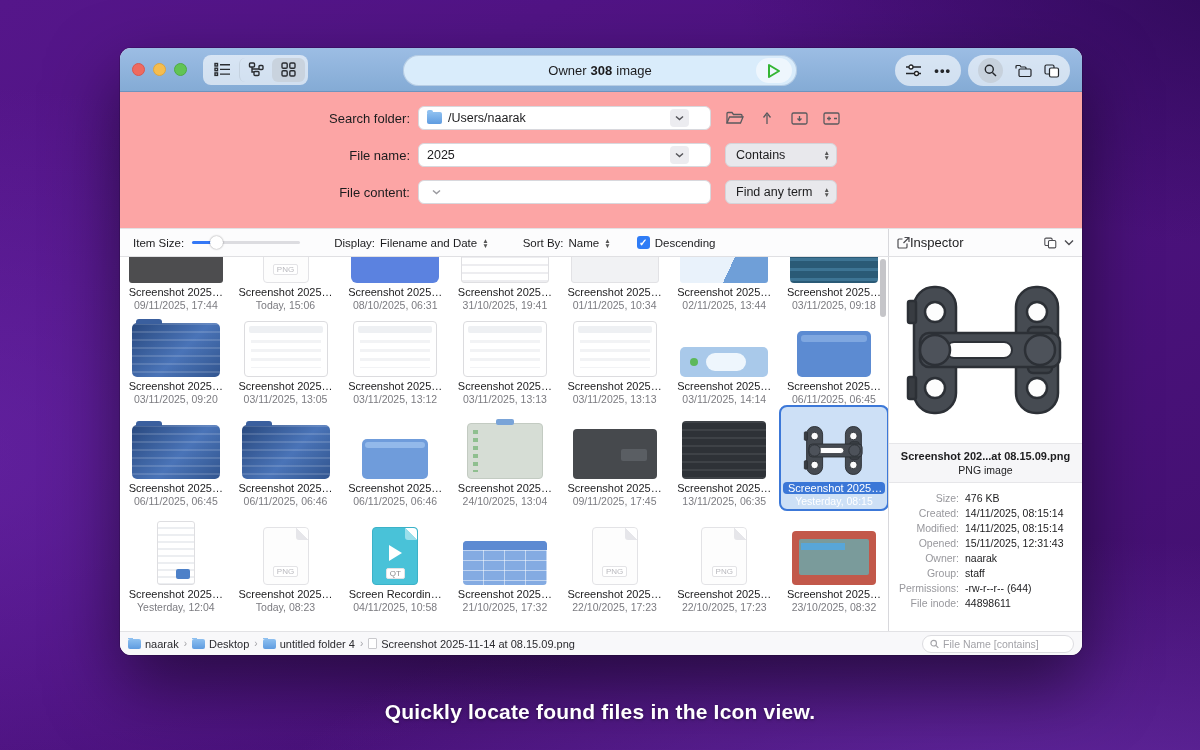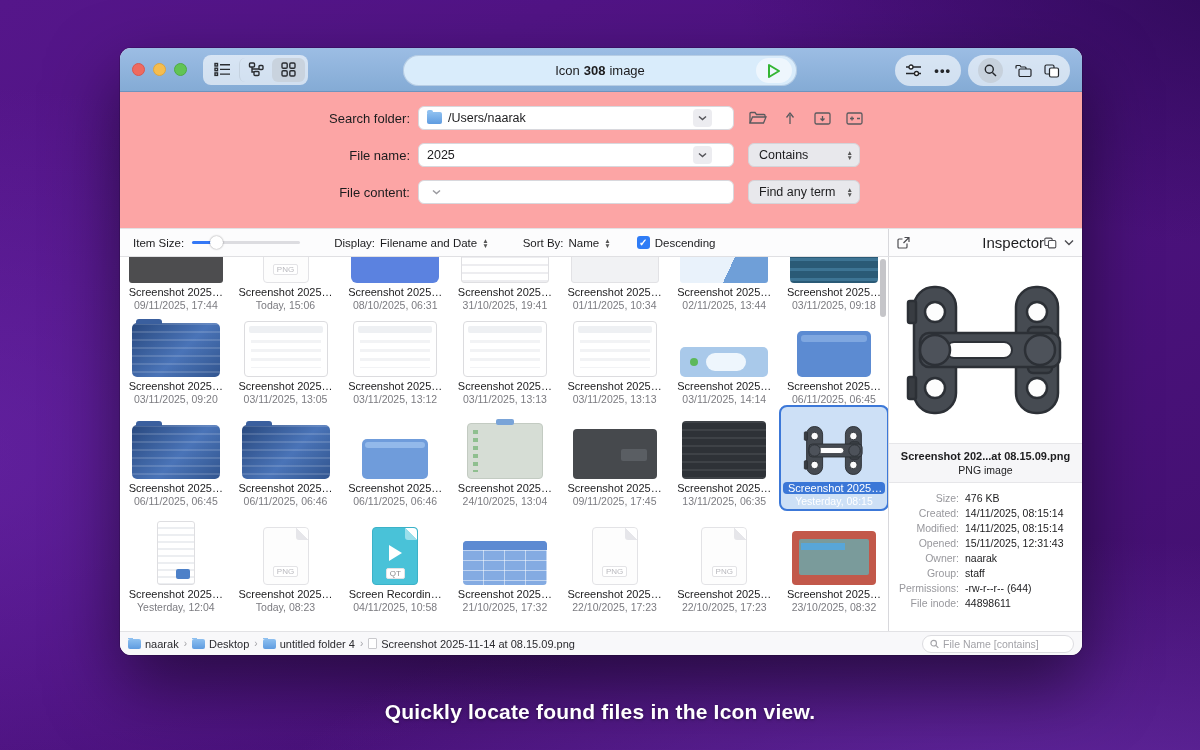--- a/index.html
+++ b/index.html
@@ -61,21 +61,21 @@
     display:flex; align-items:center; padding:0 10px; gap:12px; color:#23262a;
   }
   .circle-sel { background:#c7d1dc; border-radius:50%; width:25px; height:25px;
     display:flex; align-items:center; justify-content:center; }
   .dots { font-weight:700; font-size:13px; letter-spacing:1px; color:#23262a; }
   
   .formarea { flex:0 0 137px; background:#fca5a5; padding:14px 0 0 0; border-bottom:1px solid #e2e2e5; }
   .frow { display:flex; align-items:center; height:24px; margin-bottom:13px; }
   .flabel { width:298px; text-align:right; font-size:13px; color:#1c1c1e; padding-right:8px; }
   .combo {
-    width:316px; height:24px; background:#fff; border:1px solid #d8d8dd; border-radius:6px;
+    width:293px; height:24px; background:#fff; border:1px solid #d8d8dd; border-radius:6px;
     display:flex; align-items:center; padding:0 21px 0 8px; position:relative; font-size:12.5px;
   }
   .combo .val { flex:1; color:#1c1c1e; white-space:nowrap; overflow:hidden; }
   .combo input { flex:1; border:none; outline:none; font-size:12.5px; font-family:inherit;
     color:#1c1c1e; background:transparent; }
   .combo input::placeholder { color:#a9a9ae; }
   .chev-btn { width:19px; height:18px; background:#ececf0; border-radius:4px;
     display:flex; align-items:center; justify-content:center; color:#555; }
   .select {
     margin-left:14px; width:112px; height:24px; background:#e8e8ec; border:1px solid #d4d4d9;
@@ -95,21 +95,21 @@
   .ctrl-left { flex:1; display:flex; align-items:center; padding-left:13px; }
   .slider { width:108px; height:3px; background:#dcdce0; border-radius:2px; position:relative; margin-left:8px; }
   .slider .fill { position:absolute; left:0; top:0; height:3px; width:22px; background:#3478f6; border-radius:2px; }
   .slider .knob { position:absolute; left:18px; top:-5px; width:13px; height:13px; background:#fff;
     border-radius:50%; box-shadow:0 0 2px rgba(0,0,0,.45); }
   .ctrl-item { margin-left:34px; display:flex; align-items:center; gap:5px; }
   .checkbox { width:13px; height:13px; background:#2f7cf6; border-radius:3px; color:#fff;
     font-size:10px; display:flex; align-items:center; justify-content:center; font-weight:700; }
   .insp-head { flex:0 0 194px; border-left:1px solid #d8d8dc; height:100%;
     display:flex; align-items:center; padding:0 8px; color:#3c3c40; }
-  .insp-head .title { flex:1; text-align:right; font-size:15px; color:#1c1c1e; }
+  .insp-head .title { flex:1; text-align:left; font-size:13px; color:#1c1c1e; }
   
   .content { flex:1; display:flex; min-height:0; }
   .gridwrap { width:768px; position:relative; overflow:hidden; background:#fff; }
   .scrollbar { position:absolute; right:2px; top:2px; width:6px; height:58px;
     background:#c5c5c9; border-radius:3px; }
   .grid { display:grid; grid-template-columns:repeat(7,109.7px); padding:0 0 0 1px; }
   .cell { display:flex; flex-direction:column; align-items:center; padding:0 4px; border-radius:8px; }
   .thumbwrap { display:flex; align-items:flex-end; justify-content:center; overflow:hidden; width:100%; }
   .cell.r1 .thumbwrap{ height:26px; margin-bottom:3px;}
   .cell.r2 .thumbwrap{ height:58px; margin-top:8px; margin-bottom:3px;}
@@ -253,21 +253,21 @@
         <svg width="15" height="15" viewBox="0 0 15 15" fill="none" stroke="#2a2d31" stroke-width="1.4">
           <rect x="1" y="1" width="5.2" height="5.2" rx="1.2"></rect>
             <rect x="8.8" y="1" width="5.2" height="5.2" rx="1.2"></rect>
           <rect x="1" y="8.8" width="5.2" height="5.2" rx="1.2"></rect>
             <rect x="8.8" y="8.8" width="5.2" height="5.2" rx="1.2"></rect>
         </svg>
       </span>
     </div>
 
     <div class="searchpill">
-      <span>Icon</span>
+      <span>Owner</span>
       <b>308</b>
       <span>image</span>
       <span class="playbtn">
         <svg width="14" height="16" viewBox="0 0 14 16" fill="none" stroke="#35b534" stroke-width="2" stroke-linejoin="round">
           <path d="M2 2 L12 8 L2 14 Z"></path>
         </svg>
       </span>
     </div>
 
     <div class="tb-right">

